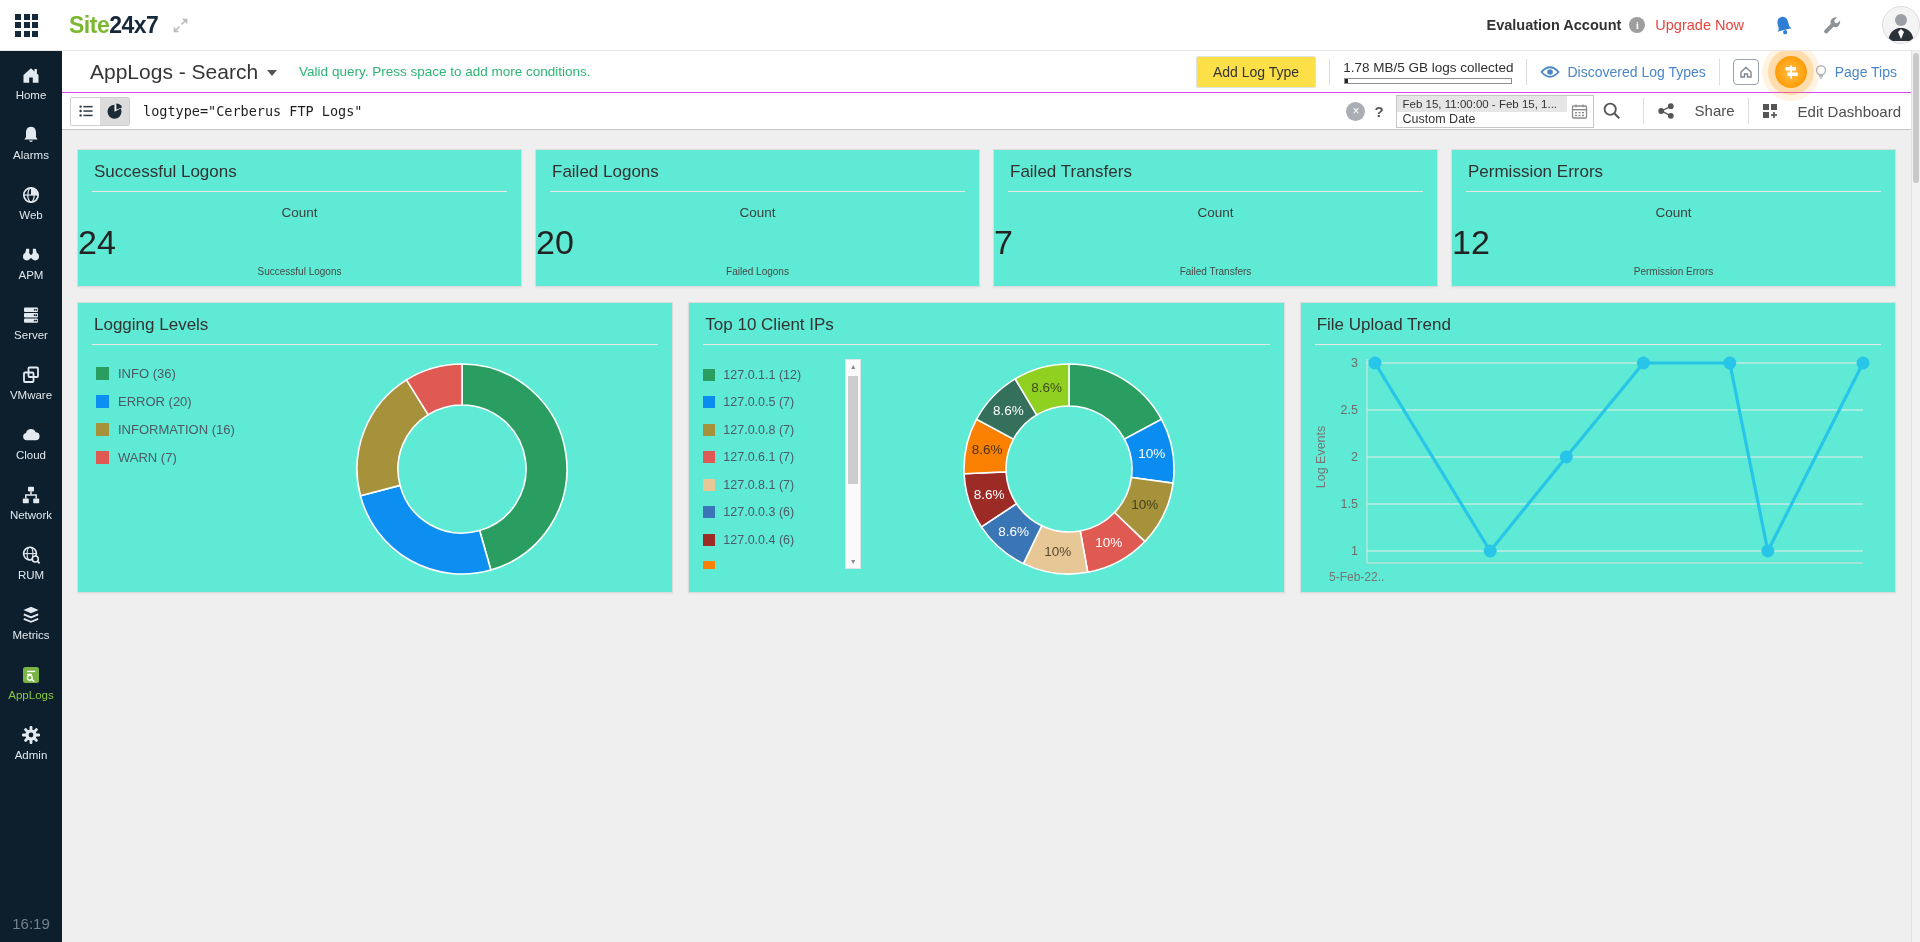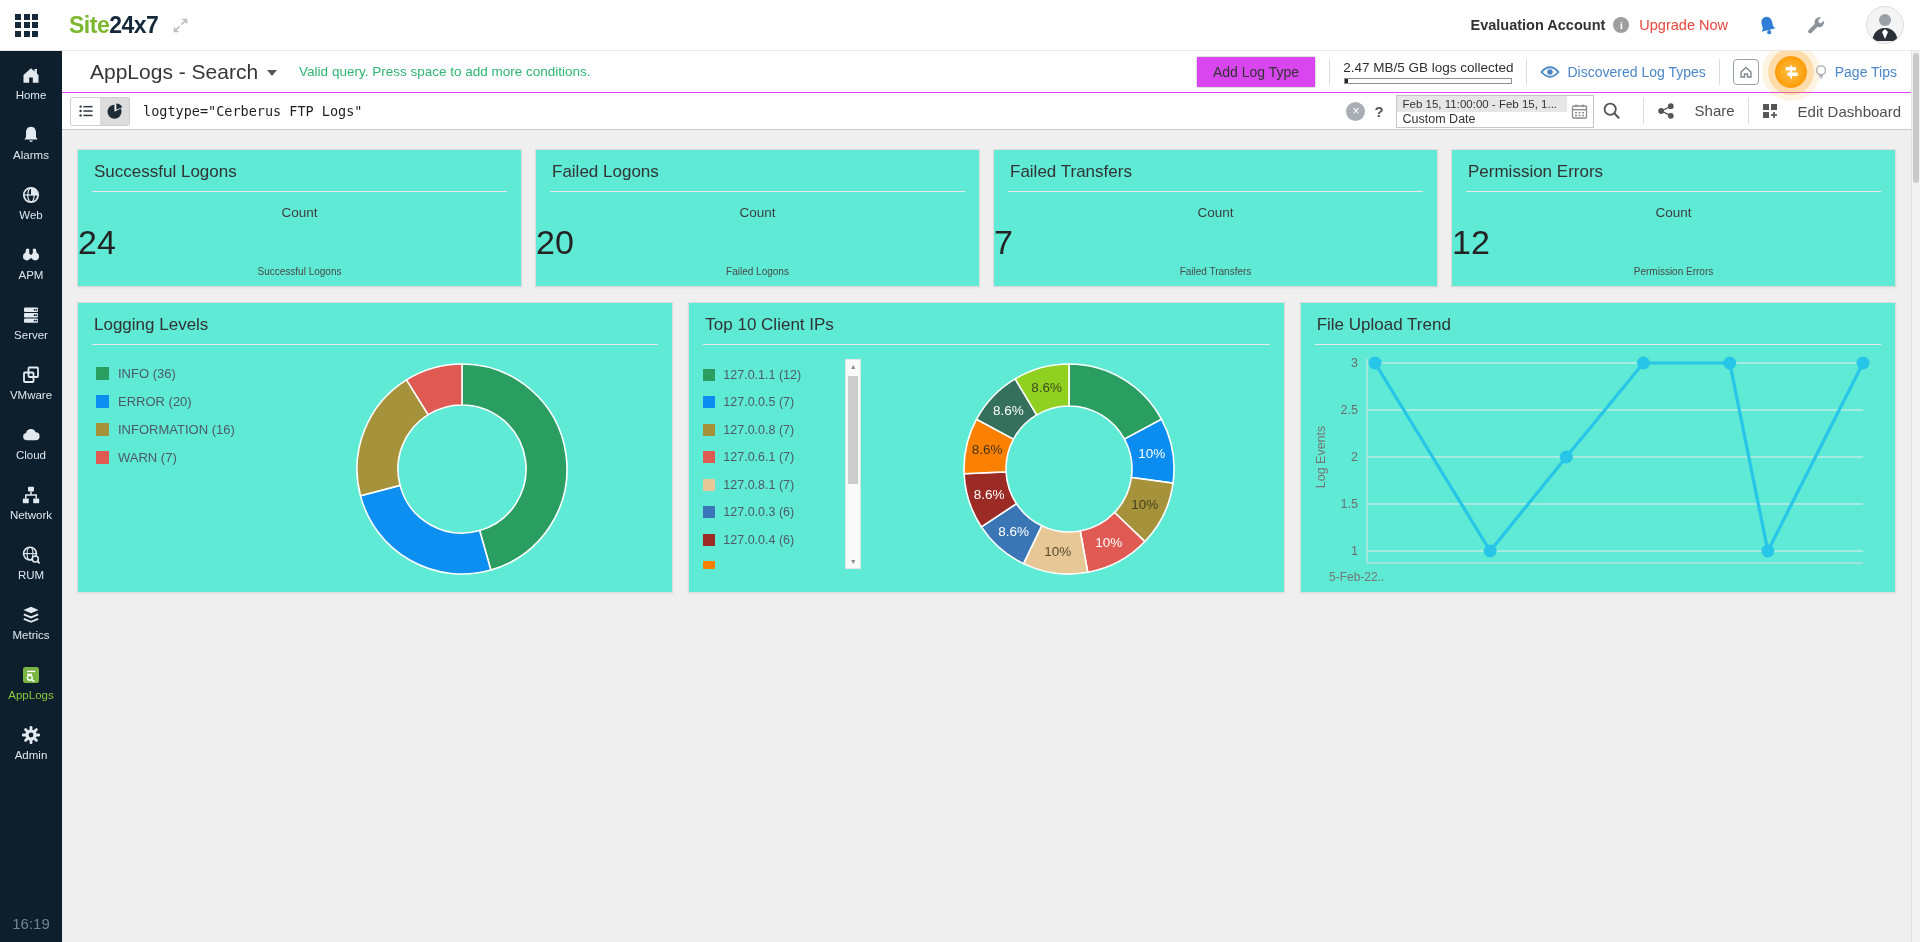--- a/index.html
+++ b/index.html
@@ -8,21 +8,21 @@
   .page { position:relative; width:1920px; height:942px; }
 
   
   .topbar { position:absolute; left:0; top:0; width:1920px; height:51px; background:#fff;
     border-bottom:1px solid #e7e7e7; display:flex; align-items:center; z-index:5; }
   .waffle { margin-left:15px; display:grid; grid-template-columns:repeat(3,6px); grid-gap:2.5px; cursor:pointer; }
   .waffle span { width:6px; height:6px; background:#15293a; }
   .logo { margin-left:31px; font-size:23px; font-weight:bold; letter-spacing:-0.5px; }
   .logo .gr { color:#7cb82f; } .logo .dk { color:#15293a; }
   .expand-ic { margin-left:14px; }
-  .tb-right { margin-left:auto; display:flex; align-items:center; padding-right:16px; }
+  .tb-right { margin-left:auto; display:flex; align-items:center; }
   .acct { font-size:14.5px; font-weight:bold; color:#333; }
   .info-dot { display:inline-flex; width:16px; height:16px; border-radius:50%; background:#9e9e9e;
     color:#fff; font-size:10px; font-weight:bold; align-items:center; justify-content:center; margin:0 10px 0 8px; font-family:"Liberation Serif",serif; }
   .upgrade { font-size:14.5px; color:#e9443c; margin-right:28px; cursor:pointer; }
   .tb-ic { margin-right:26px; cursor:pointer; }
   .avatar { width:38px; height:38px; border-radius:50%; background:#f4f4f4; border:1px solid #ddd;
     overflow:hidden; margin-left:14px; cursor:pointer; }
 
   
   .sidebar { position:absolute; left:0; top:51px; width:62px; height:891px; background:#0d1f2d; z-index:4; }
@@ -35,21 +35,21 @@
   
   .main { position:absolute; left:62px; top:51px; right:9px; bottom:0; }
 
   .pagehdr { height:42px; background:#fff; display:flex; align-items:center; padding:0 14px 0 28px;
     border-bottom:1px solid #d946ef; }
   .ptitle { font-size:21px; color:#363636; }
   .caret { width:0; height:0; border-left:5px solid transparent; border-right:5px solid transparent;
     border-top:6px solid #555; margin-left:9px; margin-top:3px; }
   .hint { margin-left:22px; font-size:13.5px; color:#2db573; }
   .hdr-right { margin-left:auto; display:flex; align-items:center; }
-  .btn-gray { background:#d946ef; border:1px solid #e0e0e0; border-radius:2px; padding:7px 16px;
+  .btn-gray { background:#fde047; border:1px solid #e0e0e0; border-radius:2px; padding:7px 16px;
     font-size:14px; color:#333; cursor:pointer; font-family:inherit; }
   .vdiv { width:1px; height:26px; background:#ddd; margin:0 13px; }
   .usage { display:flex; flex-direction:column; align-items:center; }
   .usage .txt { font-size:13.5px; color:#2f2f2f; }
   .gauge { width:168px; height:6px; border:1px solid #8f8f8f; margin-top:3px; background:#fff; position:relative; }
   .gauge .fill { position:absolute; left:0; top:0; bottom:0; width:3px; background:#222; }
   .lnk { display:flex; align-items:center; font-size:14px; color:#4a86c8; cursor:pointer; }
   .lnk svg { margin-right:7px; }
   .homebox { width:26px; height:26px; border:1.5px solid #9aa3ab; border-radius:4px; display:flex;
     align-items:center; justify-content:center; cursor:pointer; }
@@ -292,21 +292,21 @@
   <div class="main">
 
     <div class="pagehdr">
       <span class="ptitle">AppLogs - Search</span>
       <span class="caret"></span>
       <span class="hint">Valid query. Press space to add more conditions.</span>
       <div class="hdr-right">
         <button class="btn-gray">Add Log Type</button>
         <span class="vdiv"></span>
         <div class="usage">
-          <span class="txt">2.47 MB/5 GB logs collected</span>
+          <span class="txt">1.78 MB/5 GB logs collected</span>
           <div class="gauge">
               <div class="fill"></div>
             </div>
         </div>
         <span class="vdiv"></span>
         <div class="lnk">
           <svg width="20" height="14" viewBox="0 0 20 14">
               <path d="M1.5 7 Q10 -2.5 18.5 7 Q10 16.5 1.5 7 Z" fill="none" stroke="#4a86c8" stroke-width="1.8"></path>
               <circle cx="10" cy="7" r="2.8" fill="#4a86c8"></circle>
             </svg>

